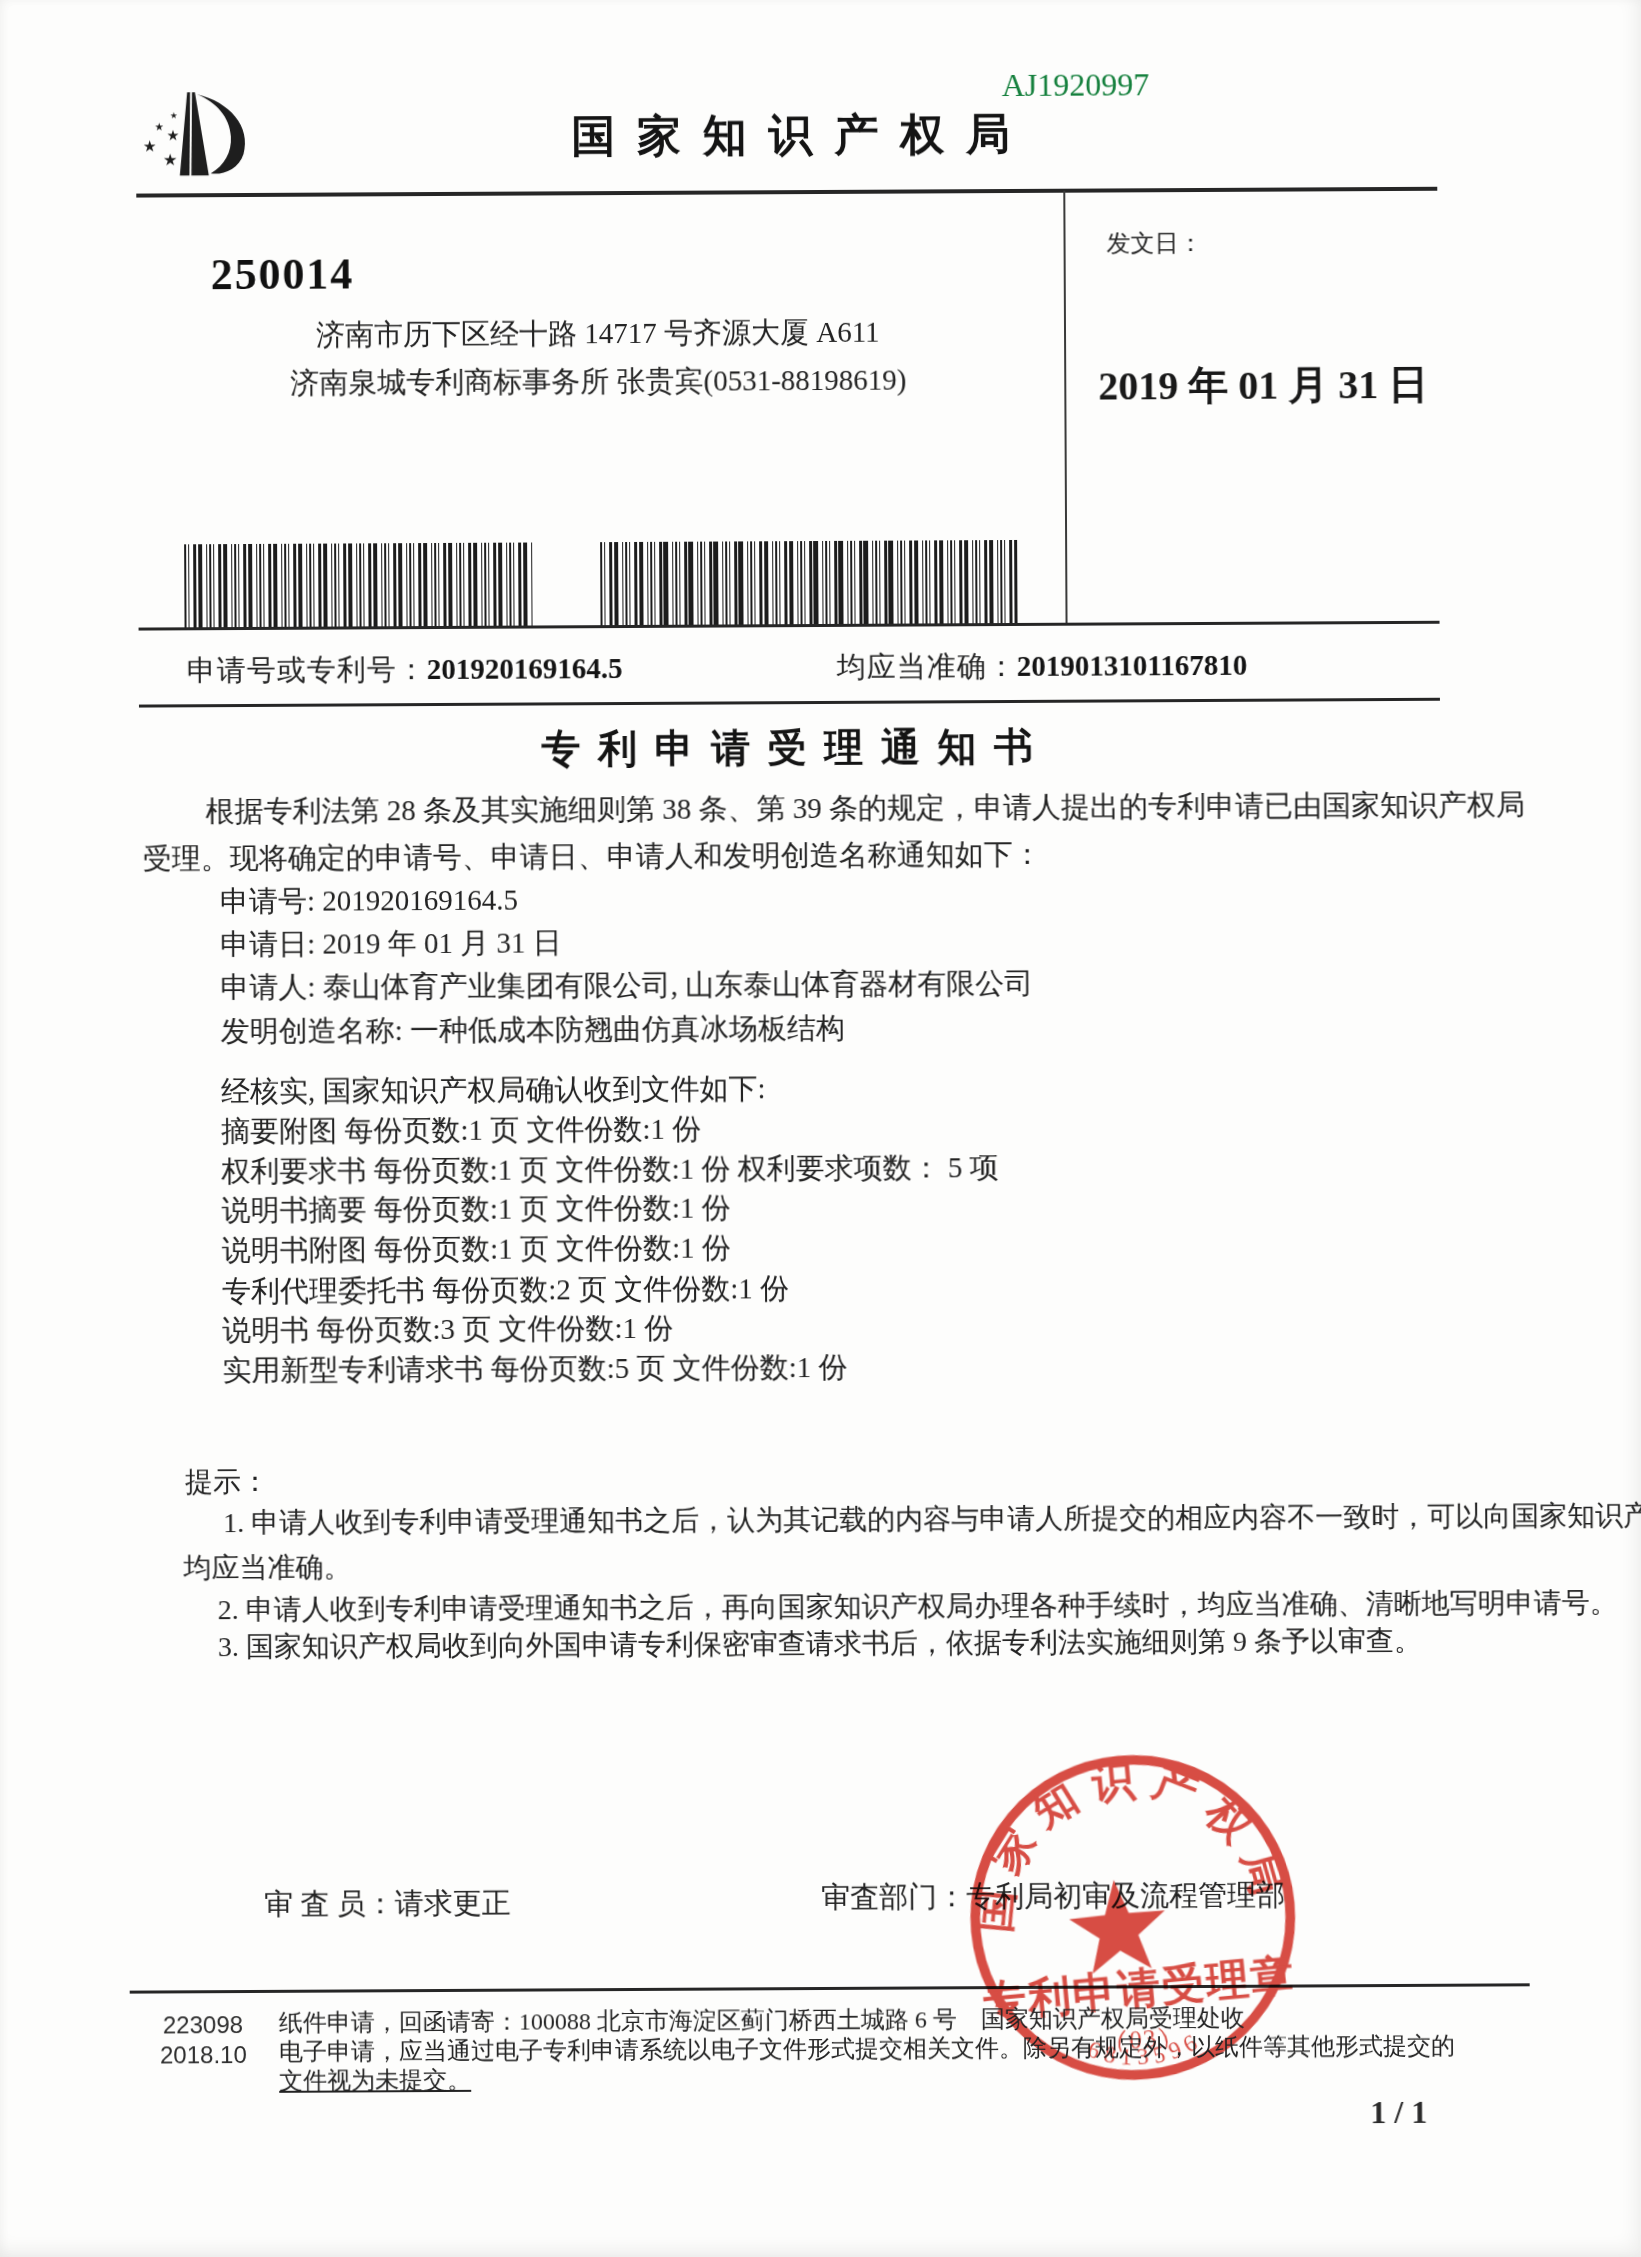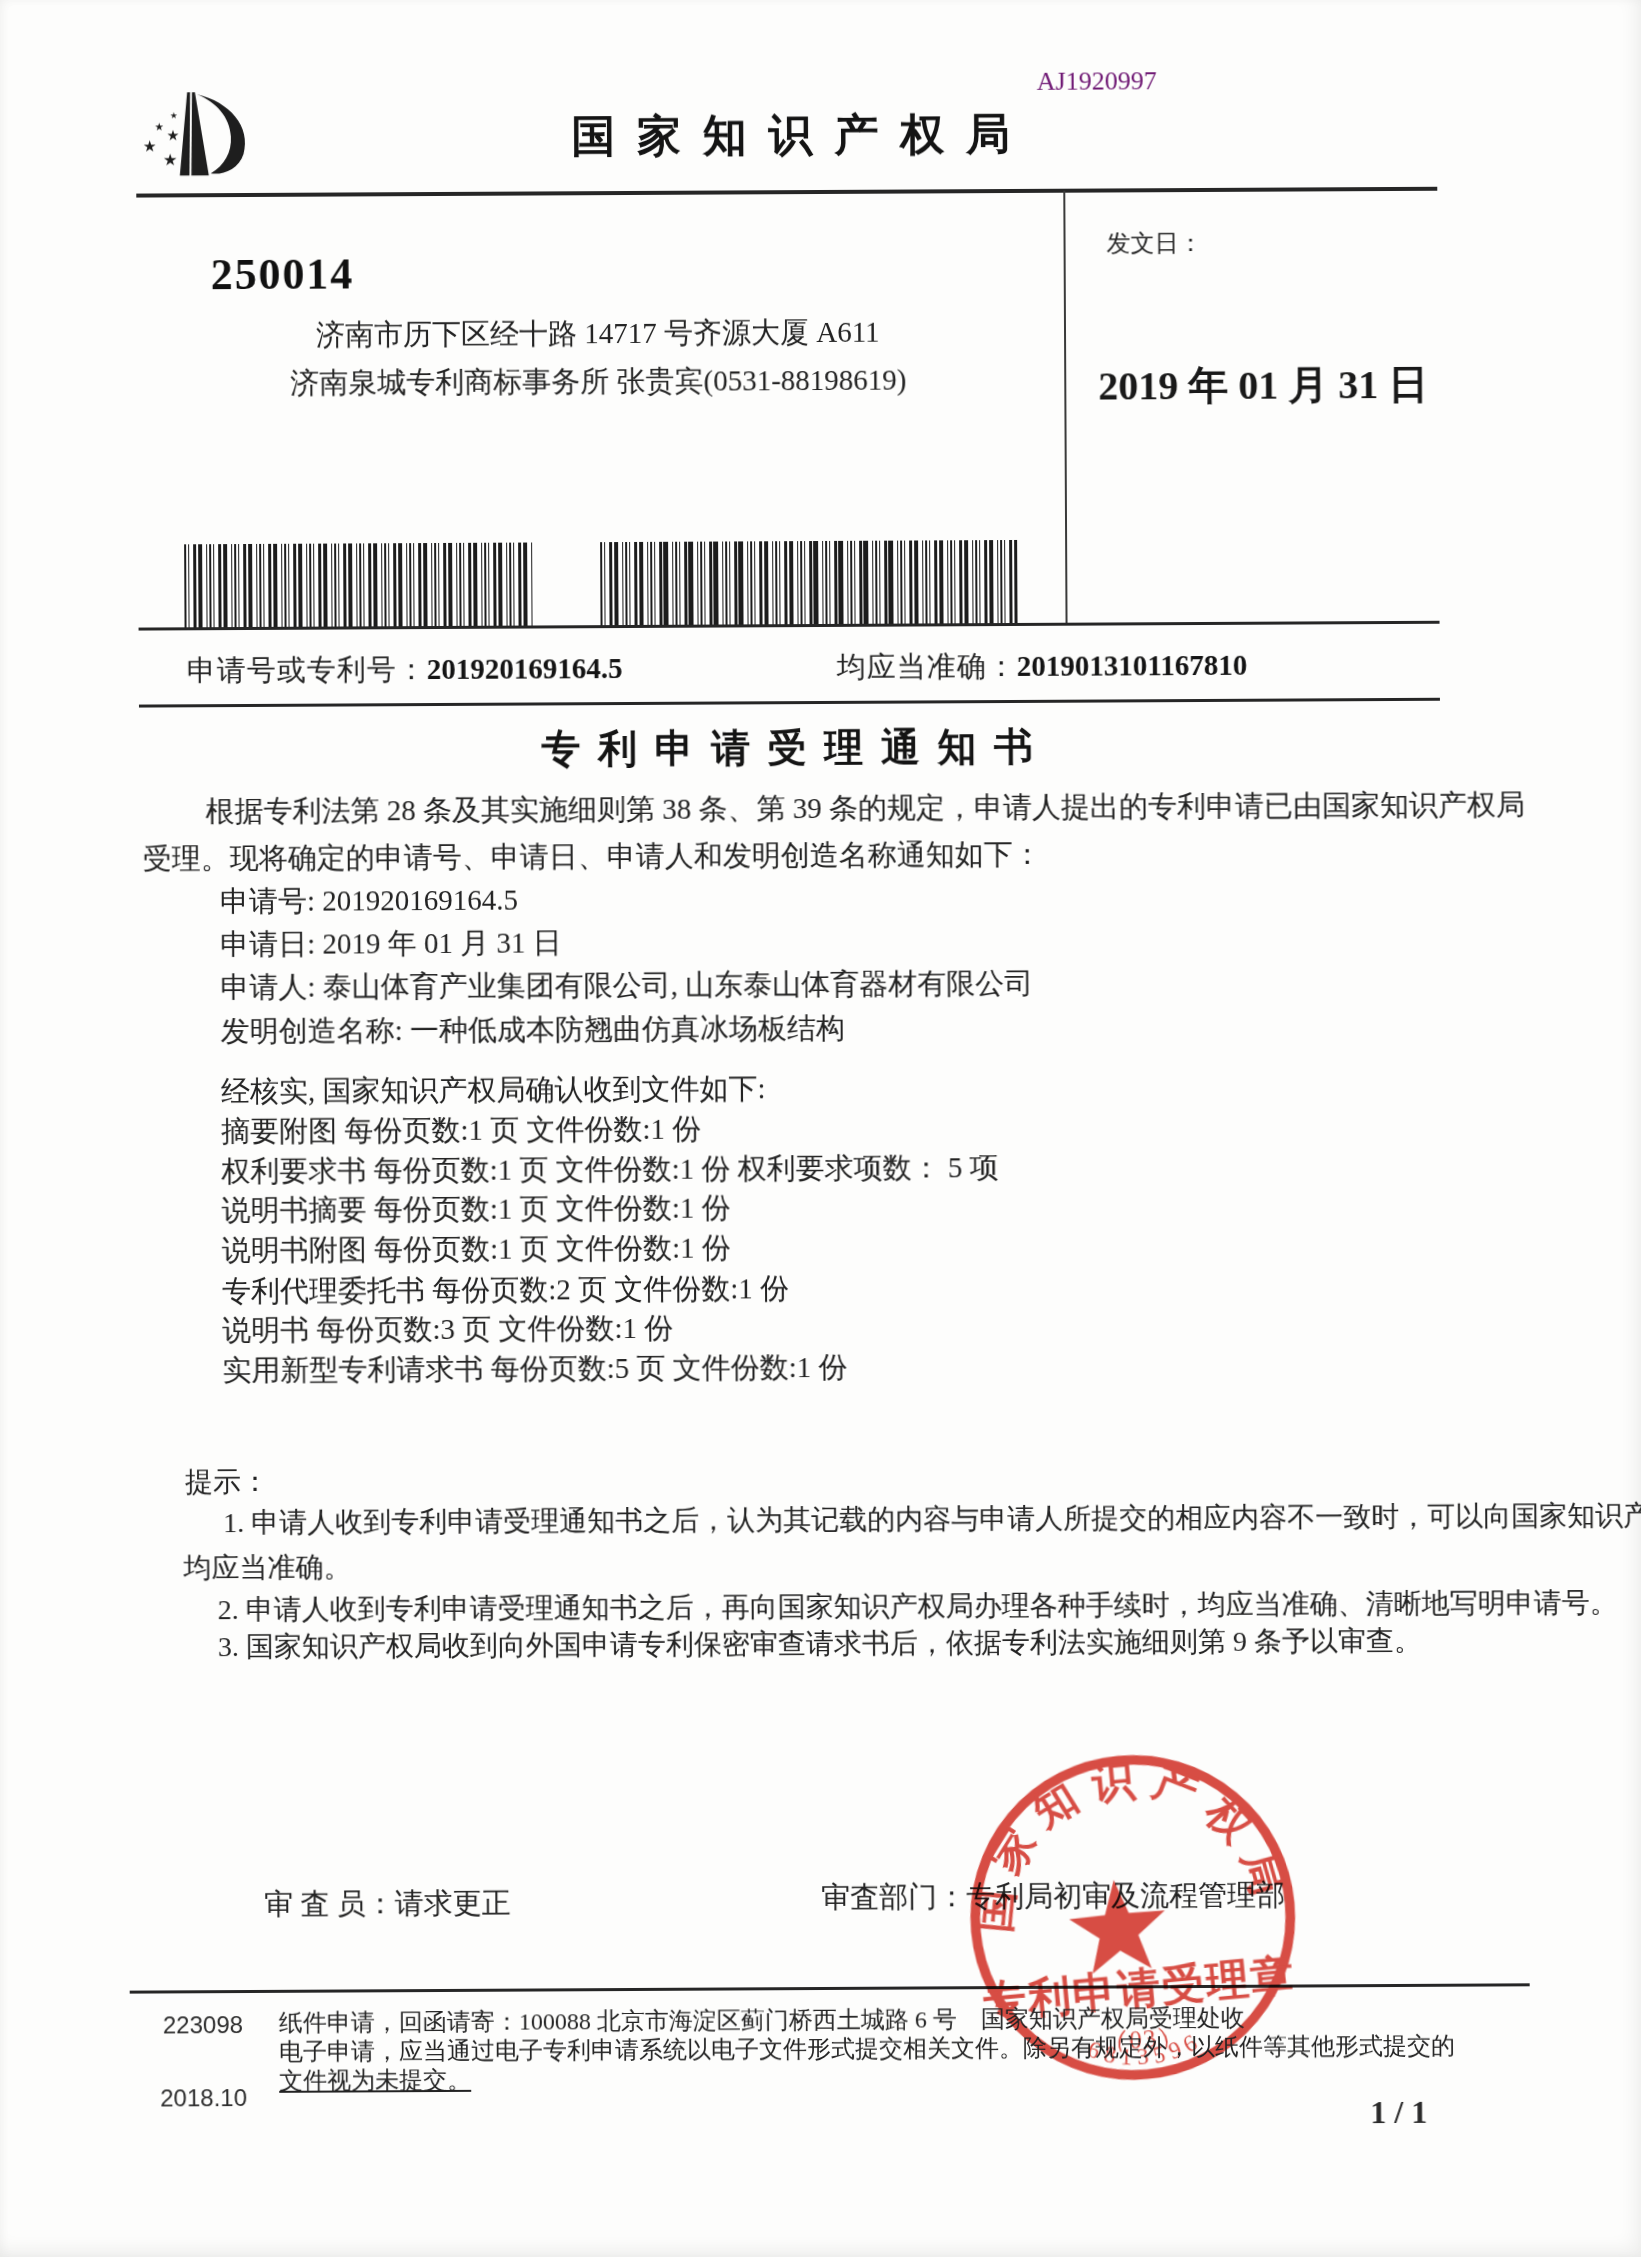--- a/index.html
+++ b/index.html
@@ -28,21 +28,21 @@
   }
   .stamp{position:absolute;opacity:0.88;mix-blend-mode:multiply;transform:rotate(-5deg);}
   .lbl{letter-spacing:1px;}
 </style>
 </head>
 <body>
 
 <div class="page">
   <div class="tilt">
 
-    <div class="t" style="left:1041px;top:68px;font-size:26px;color:#701a75;">AJ1920997</div>
+    <div class="t" style="left:1006px;top:68px;font-size:32px;color:#15803d;">AJ1920997</div>
 
     <svg class="t" style="left:145px;top:85px;" width="116" height="97" viewBox="0 0 120 100">
       <polygon points="48,4 51,4 50,90 40,90" fill="#1e1e1e"></polygon>
       <polygon points="53,4 56,4 70,90 52,90" fill="#1e1e1e"></polygon>
       <path d="M58,6 C92,14 114,40 106,68 C101,84 84,90 72,88 C86,80 94,66 93,50 C92,30 78,14 58,6 Z" fill="#1e1e1e"></path>
       <text x="34" y="31" font-size="9" fill="#1e1e1e" text-anchor="middle">★</text>
       <text x="19" y="43" font-size="11" fill="#1e1e1e" text-anchor="middle">★</text>
       <text x="33" y="54" font-size="15" fill="#1e1e1e" text-anchor="middle">★</text>
       <text x="9" y="65" font-size="16" fill="#1e1e1e" text-anchor="middle">★</text>
       <text x="30" y="80" font-size="17" fill="#1e1e1e" text-anchor="middle">★</text>
@@ -122,21 +122,21 @@
       <text x="180" y="268" font-size="44" fill="#d2342a" text-anchor="middle" letter-spacing="2" font-weight="bold" font-family="Liberation Serif, DejaVu Serif, serif">专利申请受理章</text>
       <text font-size="26" fill="#d2342a" letter-spacing="3" font-family="Liberation Serif, DejaVu Serif, serif">
         <textPath href="#arcCode" startOffset="50%" text-anchor="middle">（03）</textPath>
       </text>
       <text font-size="24" fill="#d2342a" letter-spacing="6" font-family="Liberation Serif, DejaVu Serif, serif">
         <textPath href="#arcSerial" startOffset="50%" text-anchor="middle">6813596</textPath>
       </text>
     </svg>
 
     <div class="t sans" style="left:157px;top:2008px;font-size:24px;color:#2e2e2e;">223098</div>
-    <div class="t sans" style="left:154px;top:2038px;font-size:24px;color:#2e2e2e;margin-top:43px;">2018.10</div>
+    <div class="t sans" style="left:154px;top:2038px;font-size:24px;color:#2e2e2e;">2018.10</div>
     <div class="t" style="left:273px;top:2007px;font-size:24px;">纸件申请，回函请寄：100088 北京市海淀区蓟门桥西土城路 6 号　国家知识产权局受理处收</div>
     <div class="t" style="left:273px;top:2036px;font-size:24px;">电子申请，应当通过电子专利申请系统以电子文件形式提交相关文件。除另有规定外，以纸件等其他形式提交的</div>
     <div class="t" style="left:273px;top:2065px;font-size:24px;text-decoration:underline;">文件视为未提交。</div>
 
     <div class="t" style="left:1364px;top:2097px;font-size:32px;color:#2a2a2a;font-weight:bold;">1 / 1</div>
 
   </div>
 </div>
 
 

